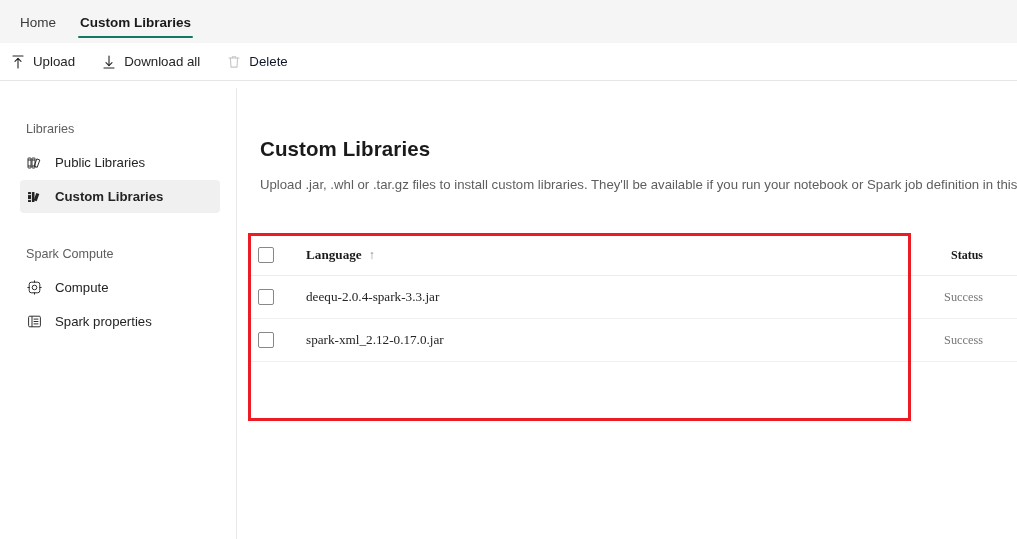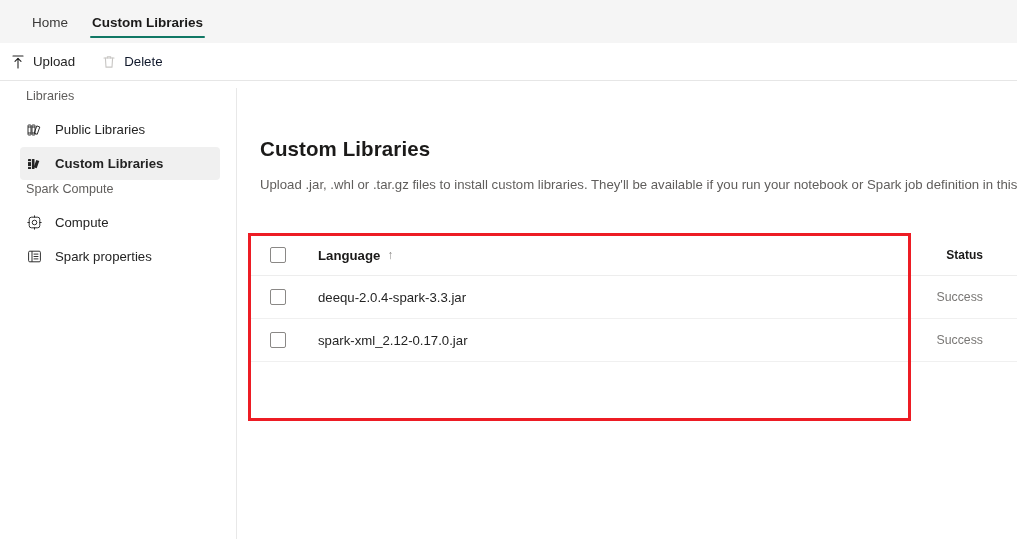--- a/index.html
+++ b/index.html
@@ -24,21 +24,21 @@
 
   
   .tabstrip {
     position: absolute;
     left: 0; top: 0;
     width: 1017px;
     height: 43px;
     background: #f5f5f5;
     display: flex;
     align-items: flex-end;
-    padding-left: 20px;
+    padding-left: 8px;
     box-sizing: border-box;
   }
   .tab {
     position: relative;
     height: 42px;
     display: flex;
     align-items: center;
     padding: 0 12px;
     font-size: 13.5px;
     color: #3b3a39;
@@ -131,20 +131,21 @@
     left: 236px;
     top: 7px;
     width: 1px;
     height: 451px;
     background: #e8e8e8;
   }
   .nav-group-label {
     font-size: 12.6px;
     color: #605e5c;
     padding: 0 0 0 26px;
+    margin-top: 33px;
     margin-bottom: 9px;
     line-height: 16px;
   }
   .nav-item {
     display: flex;
     align-items: center;
     gap: 12px;
     height: 33px;
     margin: 1px 16px 1px 20px;
     padding-left: 6px;
@@ -199,21 +200,22 @@
     position: absolute;
     left: 11px; top: 154px;
     width: 769px;
   }
   .trow {
     display: flex;
     align-items: center;
     height: 43px;
     border-bottom: 1px solid #f0f0f0;
     box-sizing: border-box;
-    padding-left: 22px;
+    padding-left: 10px;
+    font-family: Liberation Serif, serif;
   }
   .trow.header {
     height: 41px;
     border-bottom: 1px solid #ededed;
   }
   .cb {
     width: 16px;
     height: 16px;
     border: 1px solid #8a8886;
     border-radius: 2px;
@@ -285,20 +287,30 @@
       <span class="ico">
         <svg viewBox="0 0 16 16" width="16" height="16" fill="none" stroke="#242424" stroke-width="1.1">
           <path d="M3 2h10" stroke-linecap="round"></path>
           <path d="M8 14V4.6" stroke-linecap="round"></path>
           <path d="M5 7.4L8 4.4l3 3" stroke-linecap="round" stroke-linejoin="round"></path>
         </svg>
       </span>
       <span>Upload</span>
     </div>
 
+    <div class="cmd">
+      <span class="ico">
+        <svg viewBox="0 0 16 16" width="16" height="16" fill="none" stroke="#242424" stroke-width="1.1">
+          <path d="M3 14h10" stroke-linecap="round"></path>
+          <path d="M8 2v9.4" stroke-linecap="round"></path>
+          <path d="M5 8.6l3 3 3-3" stroke-linecap="round" stroke-linejoin="round"></path>
+        </svg>
+      </span>
+      <span>Download all</span>
+    </div>
 
     <div class="cmd disabled">
       <span class="ico">
         <svg viewBox="0 0 16 16" width="16" height="16" fill="none" stroke="#c8c6c4" stroke-width="1.1">
           <path d="M3 4h10" stroke-linecap="round"></path>
           <path d="M6.3 4V2.8h3.4V4" stroke-linecap="round" stroke-linejoin="round"></path>
           <path d="M4.4 4l0.6 9.1h6l0.6-9.1" stroke-linecap="round" stroke-linejoin="round"></path>
         </svg>
       </span>
       <span>Delete</span>

